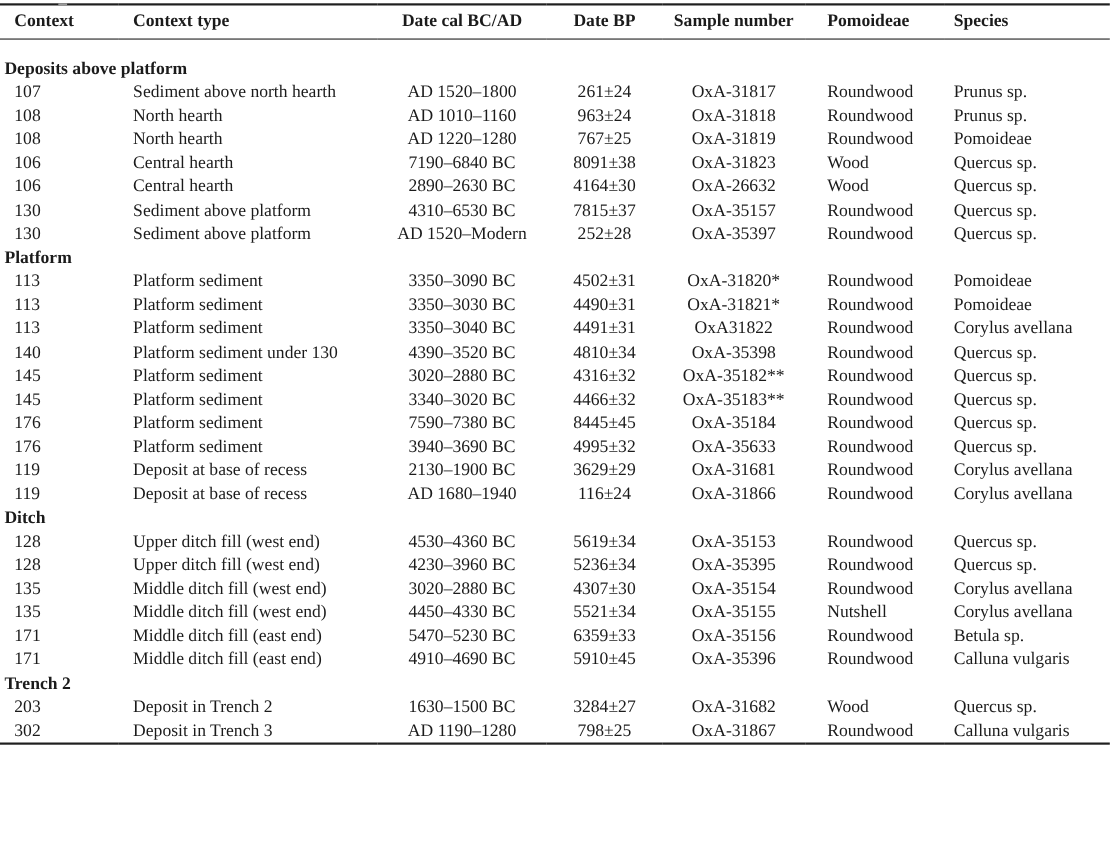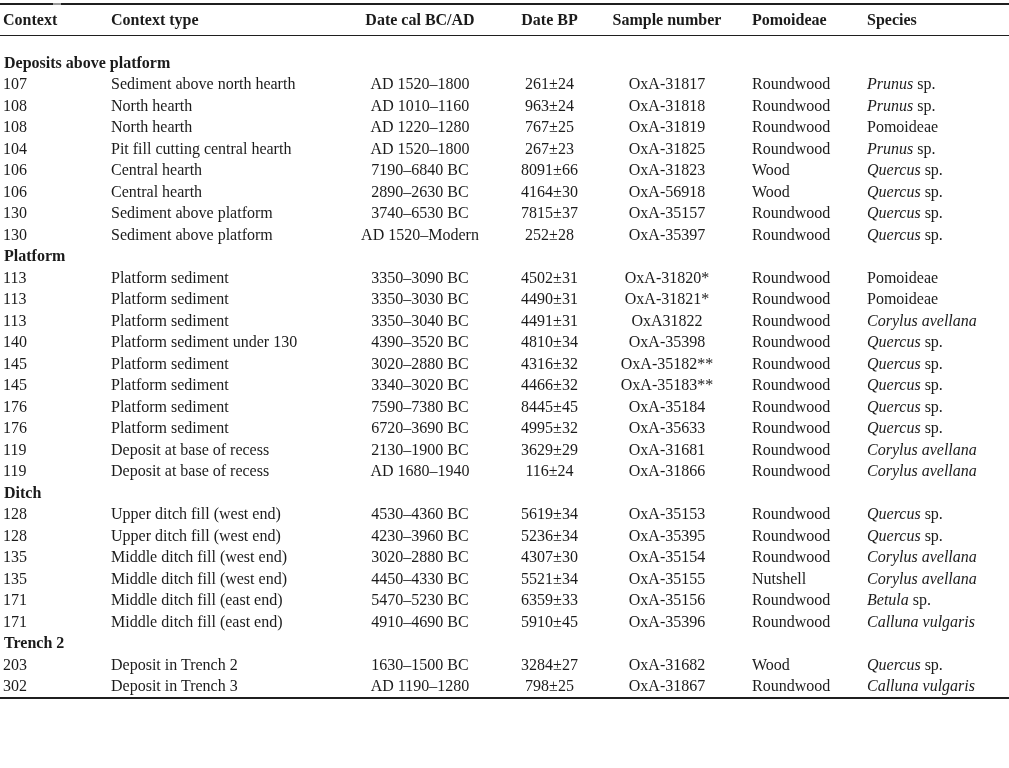--- a/index.html
+++ b/index.html
@@ -39,30 +39,30 @@
     height: 21.5px;
     line-height: 21.5px;
     padding: 0;
     white-space: nowrap;
     overflow: hidden;
     vertical-align: bottom;
   }
   tbody tr:first-child td { padding-top: 16px; }
   .al { text-align: left; }
   .ac { text-align: center; }
-  .pl5  { padding-left: 3px; font-family: Liberation Serif, serif; }
+  .pl5  { padding-left: 13px; font-family: Liberation Serif, serif; }
   .pl20 { padding-left: 20px; }
   .pl8  { padding-left: 8px; }
   td.section-title {
     font-weight: bold;
     text-align: left;
     padding-left: 4px;
     font-size: 16px;
   }
-  .italic { font-style: italic; }
+  .italic { }
 </style>
 </head>
 <body>
 
 <div class="page">
   <div class="caption-remnant"></div>
 
   <table class="rc-table">
     <colgroup>
       <col style="width:108px">
@@ -109,50 +109,41 @@
         <tr>
           <td class="al pl5">108</td>
           <td class="al pl5">North hearth</td>
           <td class="ac">AD 1220–1280</td>
           <td class="ac">767±25</td>
           <td class="ac">OxA-31819</td>
           <td class="al pl20">Roundwood</td>
           <td class="al pl8"><span class="italic"></span><span>Pomoideae</span></td>
         </tr>
         <tr>
-          <td class="al pl5">104</td>
-          <td class="al pl5">Pit fill cutting central hearth</td>
-          <td class="ac">AD 1520–1800</td>
-          <td class="ac">267±23</td>
-          <td class="ac">OxA-31825</td>
-          <td class="al pl20">Roundwood</td>
-          <td class="al pl8"><span class="italic">Prunus</span><span> sp.</span></td>
-        </tr>
-        <tr>
           <td class="al pl5">106</td>
           <td class="al pl5">Central hearth</td>
           <td class="ac">7190–6840 BC</td>
-          <td class="ac">8091±66</td>
+          <td class="ac">8091±38</td>
           <td class="ac">OxA-31823</td>
           <td class="al pl20">Wood</td>
           <td class="al pl8"><span class="italic">Quercus</span><span> sp.</span></td>
         </tr>
         <tr>
           <td class="al pl5">106</td>
           <td class="al pl5">Central hearth</td>
           <td class="ac">2890–2630 BC</td>
           <td class="ac">4164±30</td>
-          <td class="ac">OxA-56918</td>
+          <td class="ac">OxA-26632</td>
           <td class="al pl20">Wood</td>
           <td class="al pl8"><span class="italic">Quercus</span><span> sp.</span></td>
         </tr>
         <tr>
           <td class="al pl5">130</td>
           <td class="al pl5">Sediment above platform</td>
-          <td class="ac">3740–6530 BC</td>
+          <td class="ac">4310–6530 BC</td>
           <td class="ac">7815±37</td>
           <td class="ac">OxA-35157</td>
           <td class="al pl20">Roundwood</td>
           <td class="al pl8"><span class="italic">Quercus</span><span> sp.</span></td>
         </tr>
         <tr>
           <td class="al pl5">130</td>
           <td class="al pl5">Sediment above platform</td>
           <td class="ac">AD 1520–Modern</td>
           <td class="ac">252±28</td>
@@ -222,21 +213,21 @@
           <td class="al pl5">Platform sediment</td>
           <td class="ac">7590–7380 BC</td>
           <td class="ac">8445±45</td>
           <td class="ac">OxA-35184</td>
           <td class="al pl20">Roundwood</td>
           <td class="al pl8"><span class="italic">Quercus</span><span> sp.</span></td>
         </tr>
         <tr>
           <td class="al pl5">176</td>
           <td class="al pl5">Platform sediment</td>
-          <td class="ac">6720–3690 BC</td>
+          <td class="ac">3940–3690 BC</td>
           <td class="ac">4995±32</td>
           <td class="ac">OxA-35633</td>
           <td class="al pl20">Roundwood</td>
           <td class="al pl8"><span class="italic">Quercus</span><span> sp.</span></td>
         </tr>
         <tr>
           <td class="al pl5">119</td>
           <td class="al pl5">Deposit at base of recess</td>
           <td class="ac">2130–1900 BC</td>
           <td class="ac">3629±29</td>

